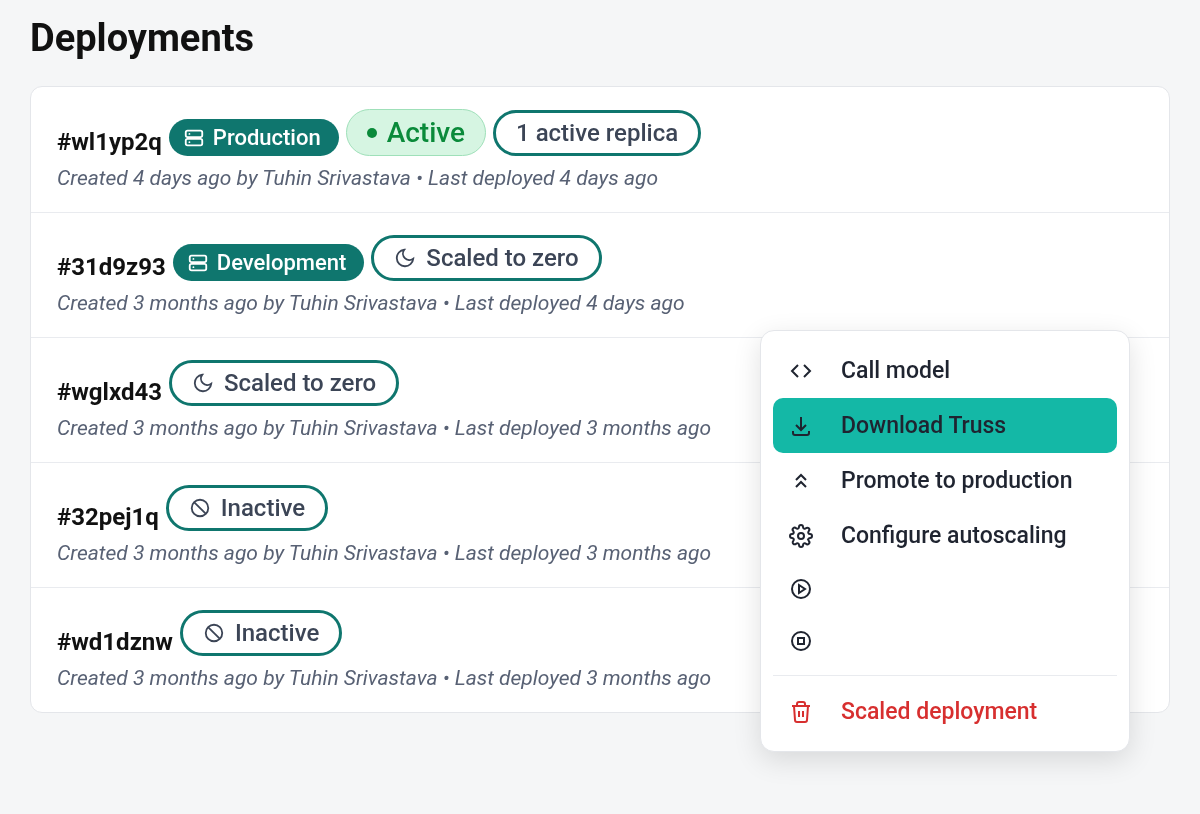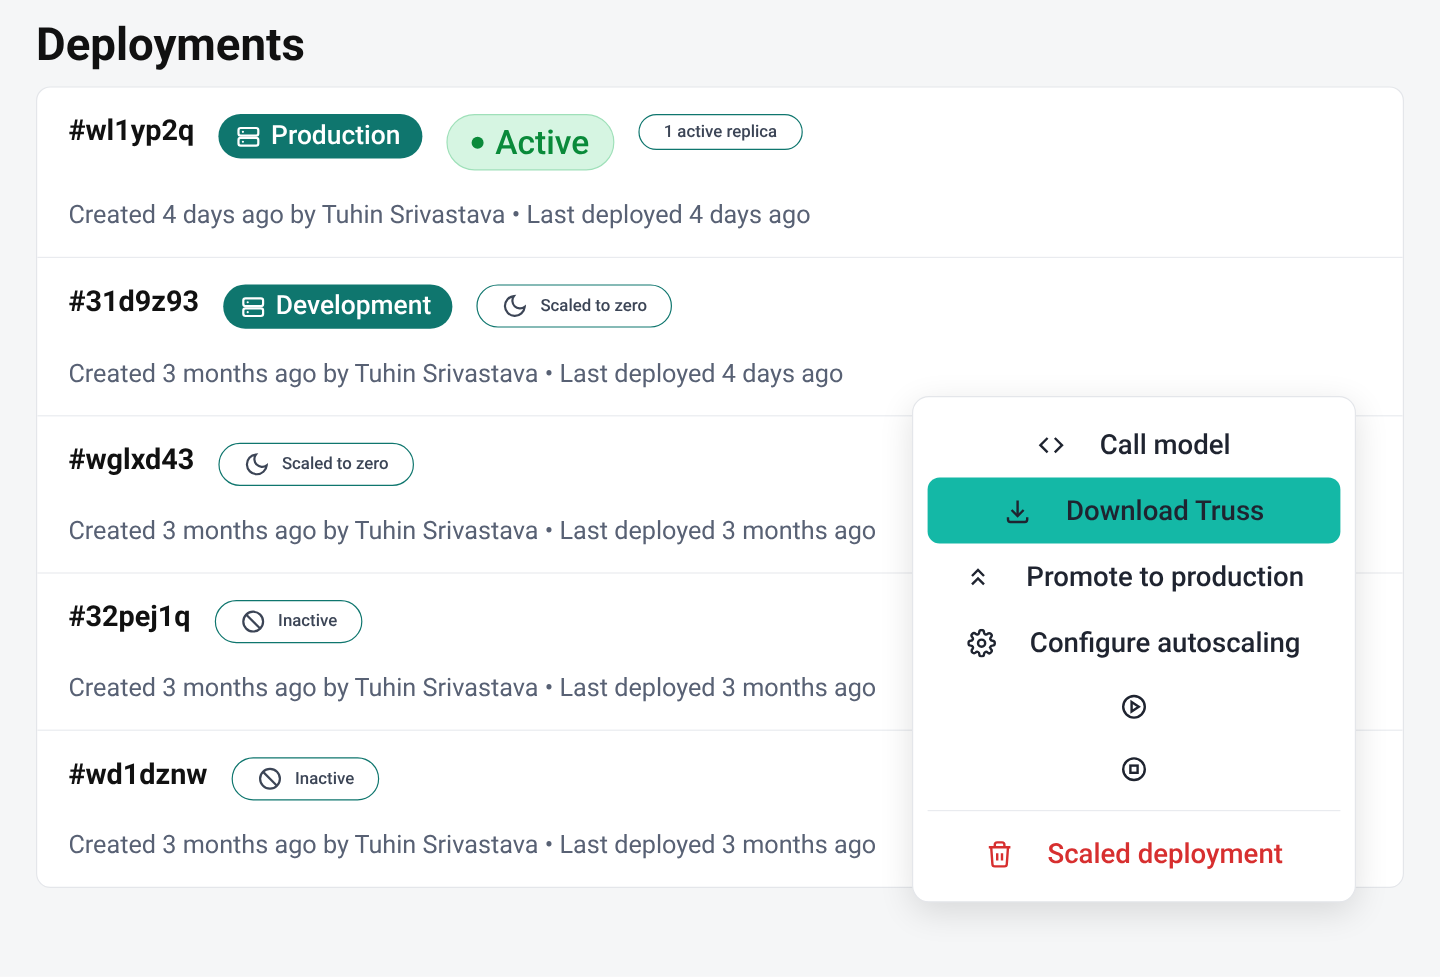--- a/index.html
+++ b/index.html
@@ -15,40 +15,40 @@
       height: 814px;
       overflow: hidden;
       position: relative;
     }
     .page {
       padding: 16px 30px 30px 30px;
     }
     h1.page-title {
       font-size: 38px;
       font-weight: 700;
-      margin-bottom: 12px;
+      margin-bottom: 26px;
       color: #111;
     }
     .deployments-card {
       background: #fff;
       border: 1px solid #e4e6ea;
       border-radius: 12px;
       overflow: hidden;
     }
     .deployment-row {
       padding: 22px 26px 22px 26px;
       border-bottom: 1px solid #e9ebef;
     }
     .deployment-row:last-child {
       border-bottom: none;
     }
     .row-top {
       display: flex;
-      align-items: flex-start;
-      gap: 20px;
+      align-items: flex-end;
+      gap: 7px;
       flex-wrap: wrap;
     }
     .deploy-id {
       font-size: 24px;
       font-weight: 700;
       color: #111;
     }
     .env-badge {
       display: inline-flex;
       align-items: center;
@@ -85,37 +85,38 @@
       background: #0a8a3a;
       border-radius: 50%;
       display: inline-block;
     }
     .outline-badge {
       display: inline-flex;
       align-items: center;
       gap: 10px;
       background: #fff;
       color: #3c4556;
-      border: 1px solid #0f766e;
-      font-size: 14px;
+      border: 3px solid #0f766e;
+      font-size: 24px;
       font-weight: 500;
       padding: 6px 20px;
       border-radius: 999px;
     }
     .outline-badge svg {
       width: 22px;
       height: 22px;
       stroke: #3c4556;
       fill: none;
       stroke-width: 2;
     }
     .row-meta {
-      margin-top: 26px;
+      margin-top: 10px;
       font-size: 21px;
       color: #586174;
+      font-style: italic;
     }
     .context-menu {
       position: absolute;
       top: 330px;
       left: 760px;
       width: 370px;
       background: #fff;
       border: 1px solid #e4e6ea;
       border-radius: 14px;
       box-shadow: 0 8px 28px rgba(0,0,0,0.12);
@@ -125,21 +126,20 @@
     .menu-item {
       display: flex;
       align-items: center;
       gap: 28px;
       padding: 14px 16px;
       border-radius: 10px;
       font-size: 23px;
       font-weight: 500;
       color: #1f2430;
       cursor: pointer;
-      justify-content: center;
     }
     .menu-item.highlight {
       background: #14b8a6;
     }
     .menu-item.danger {
       color: #d72f2f;
     }
     .menu-item svg {
       width: 24px;
       height: 24px;

